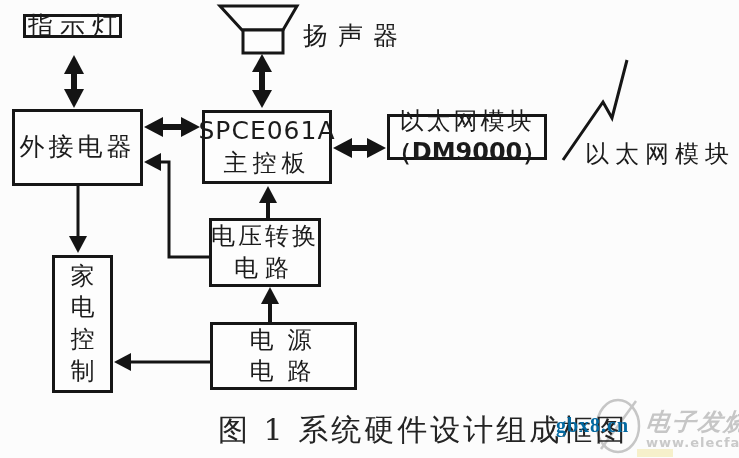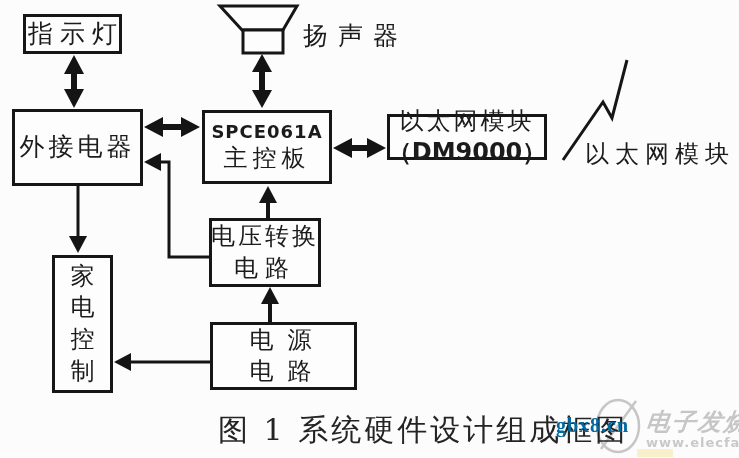--- a/index.html
+++ b/index.html
@@ -100,30 +100,30 @@
         <polyline points="563,160 603,102 612,118 627,60"></polyline>
       </g>
 
       <g fill="none" stroke="#c6c6c6" stroke-width="2.5">
         <ellipse cx="618" cy="426" rx="21" ry="26"></ellipse>
         <line x1="601" y1="449" x2="636" y2="401"></line>
       </g>
     </g>
   </svg>
 
-  <div class="box" style="left:23px;top:14px;width:99px;height:40px;">
+  <div class="box" style="left:23px;top:14px;width:99px;height:24px;">
     <span class="bl" style="font-size:25px;letter-spacing:7px;text-indent:7px;">指示灯</span>
   </div>
 
   <div class="box" style="left:12px;top:109px;width:131px;height:77px;">
     <span class="bl" style="font-size:25px;letter-spacing:4px;">外接电器</span>
   </div>
 
   <div class="box" style="left:202px;top:110px;width:130px;height:74px;">
-    <span class="bl" style="font-size:18px;font-weight:700;letter-spacing:1px;">SPCE061A</span>
+    <span class="bl" style="font-size:25px;font-weight:400;letter-spacing:1px;">SPCE061A</span>
     <span class="bl" style="font-size:24px;letter-spacing:5px;">主控板</span>
   </div>
 
   <div class="box" style="left:387px;top:114px;width:160px;height:46px;">
     <span class="bl" style="font-size:24px;letter-spacing:3px;">以太网模块</span>
     <span class="bl" style="font-size:24px;font-weight:700;letter-spacing:0;text-align:center;">（DM9000）</span>
   </div>
 
   <div class="box" style="left:52px;top:255px;width:61px;height:138px;line-height:1.32;">
     <span class="bl" style="font-size:24px;">家</span>

